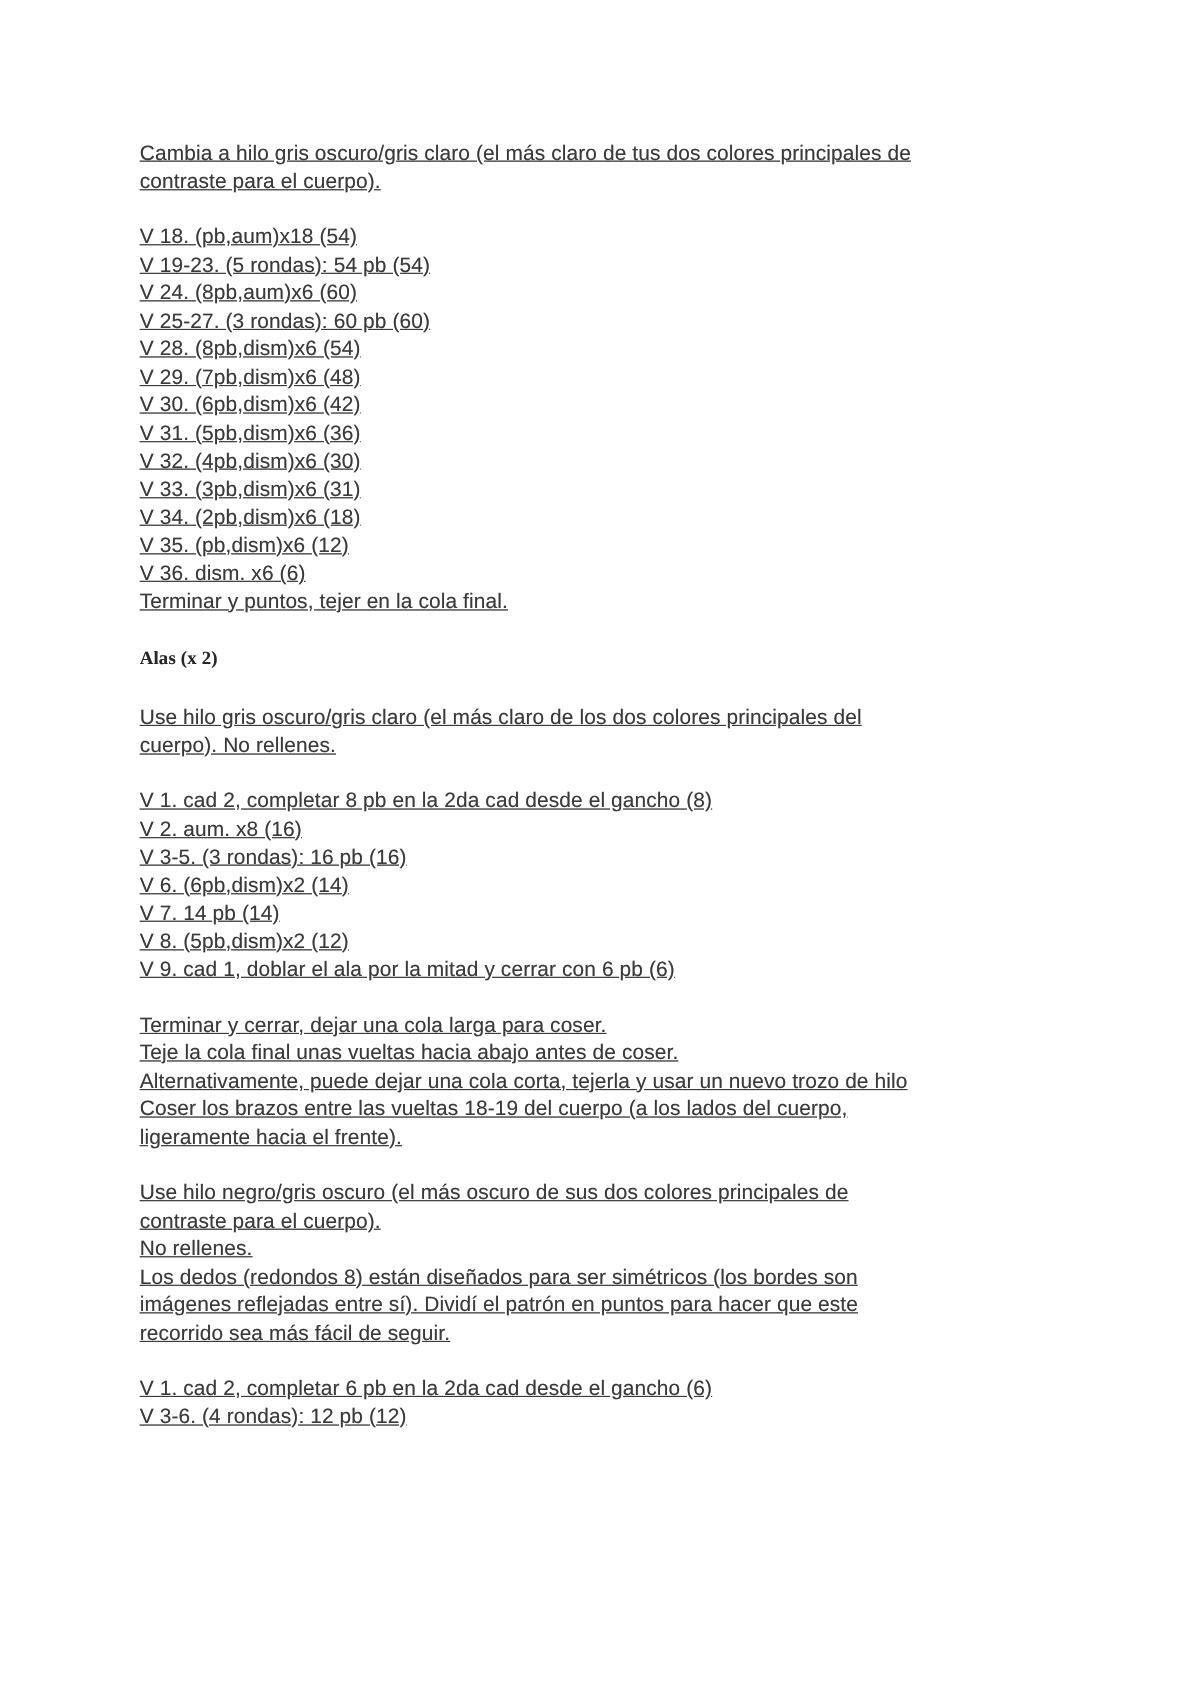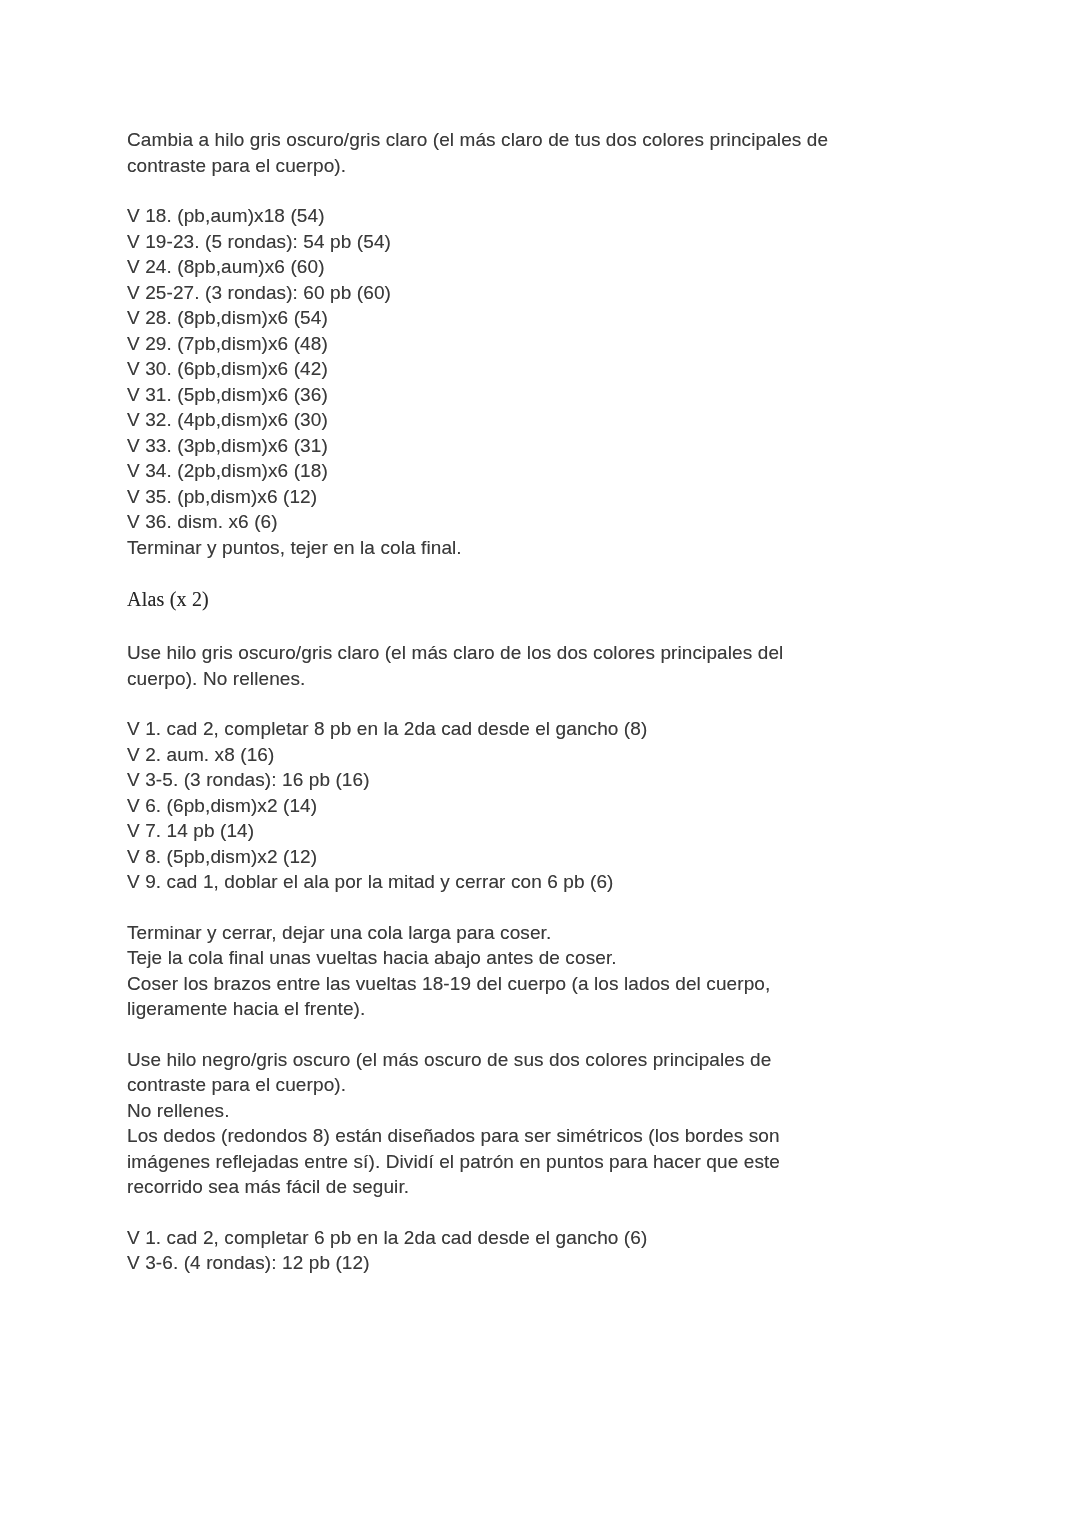--- a/index.html
+++ b/index.html
@@ -13,32 +13,32 @@
     color: #3a3a3a;
   }
   .page {
     position: absolute;
     left: 0; top: 0;
     width: 1080px; height: 1528px;
     background: #ffffff;
     padding: 127px 110px 0 127px;
     overflow: hidden;
   }
-  .para { margin: 0 0 25px 0; }
+  .para { margin: 0 0 25px 0; text-decoration: underline; }
   .line {
     font-size: 19px;
     line-height: 25.5px;
     white-space: nowrap;
     letter-spacing: 0.1px;
     text-shadow: 0 0 0.5px rgba(58,58,58,0.45);
   }
   .heading {
     font-family: "Liberation Serif", "DejaVu Serif", serif;
-    font-size: 20px;
-    font-weight: 400;
+    font-size: 17px;
+    font-weight: 700;
     color: #272727;
     line-height: 28px;
     margin: 0 0 27px 0;
     letter-spacing: 0.2px;
     text-shadow: 0 0 0.5px rgba(39,39,39,0.4);
   }
 </style>
 </head>
 <body>
 
@@ -79,20 +79,21 @@
     <div class="line">V 3-5. (3 rondas): 16 pb (16)</div>
     <div class="line">V 6. (6pb,dism)x2 (14)</div>
     <div class="line">V 7. 14 pb (14)</div>
     <div class="line">V 8. (5pb,dism)x2 (12)</div>
     <div class="line">V 9. cad 1, doblar el ala por la mitad y cerrar con 6 pb (6)</div>
   </div>
 
   <div class="para">
     <div class="line">Terminar y cerrar, dejar una cola larga para coser.</div>
     <div class="line">Teje la cola final unas vueltas hacia abajo antes de coser.</div>
+    <div class="line">Alternativamente, puede dejar una cola corta, tejerla y usar un nuevo trozo de hilo</div>
     <div class="line">Coser los brazos entre las vueltas 18-19 del cuerpo (a los lados del cuerpo,</div>
     <div class="line">ligeramente hacia el frente).</div>
   </div>
 
 
   <div class="para">
     <div class="line">Use hilo negro/gris oscuro (el más oscuro de sus dos colores principales de</div>
     <div class="line">contraste para el cuerpo).</div>
     <div class="line">No rellenes.</div>
     <div class="line">Los dedos (redondos 8) están diseñados para ser simétricos (los bordes son</div>

